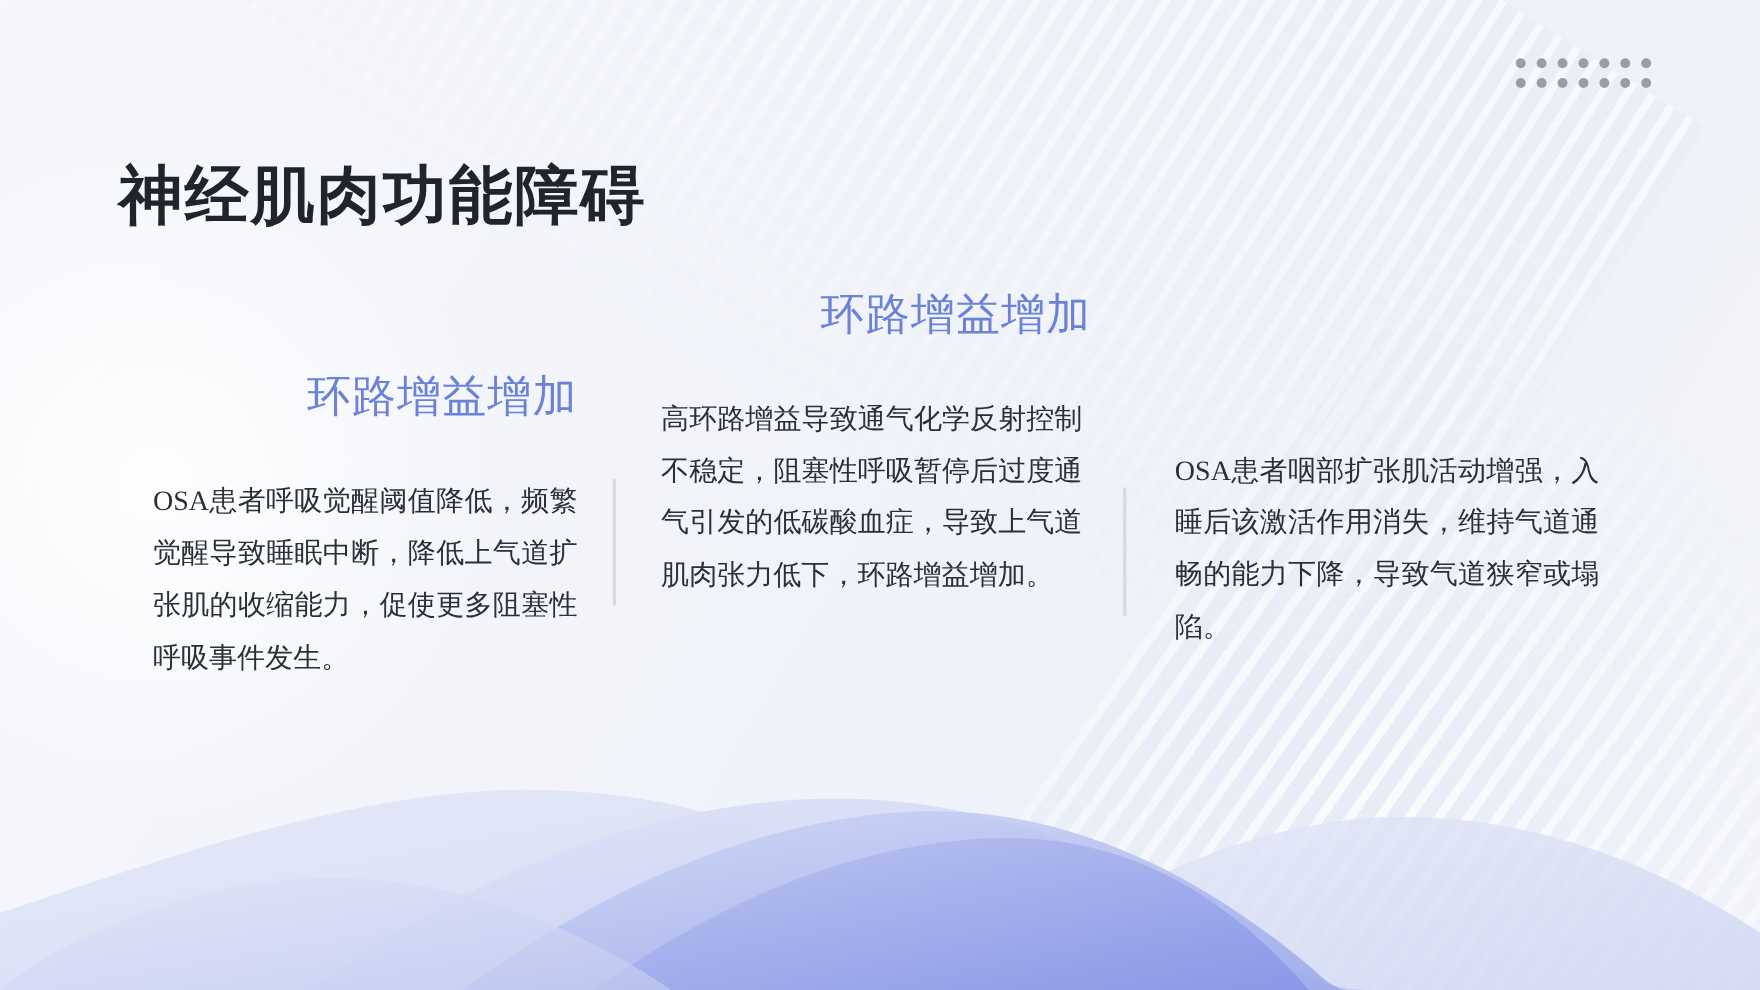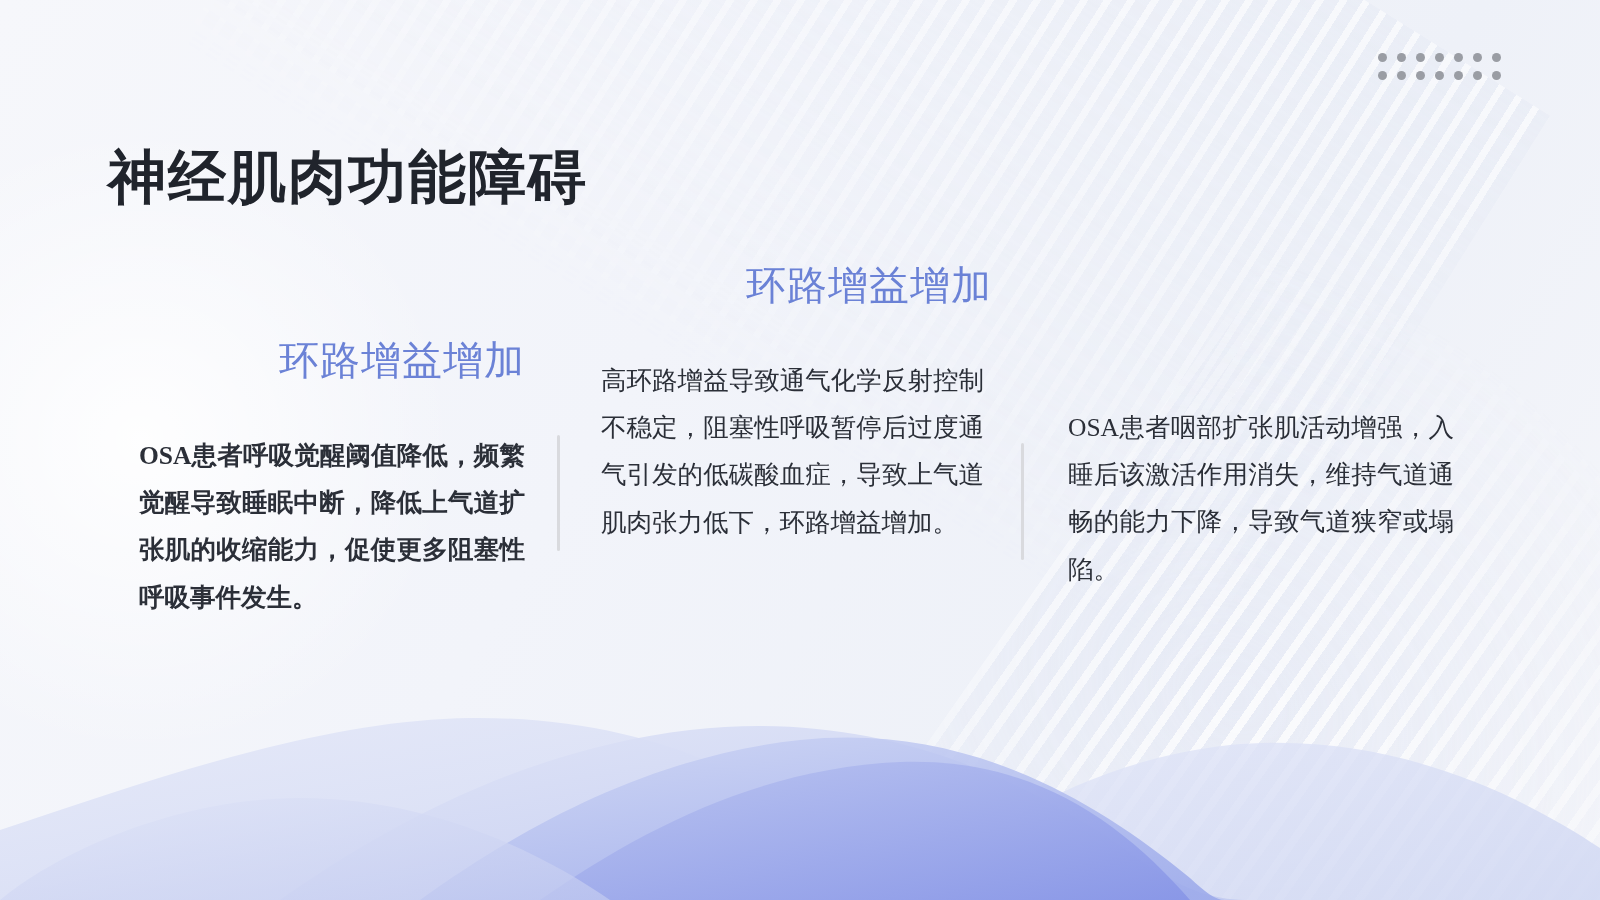--- a/index.html
+++ b/index.html
@@ -144,21 +144,21 @@
 
   .col-body {
     margin-top: 46px;
     font-size: 25.5px;
     line-height: 1.85;
     color: #2b2f38;
     text-align: justify;
     text-justify: inter-ideograph;
     font-family: "Liberation Serif", "DejaVu Serif", serif;
   }
-  .col-1 .col-body { width: 386px; margin-left: 14px; font-weight: bold; }
+  .col-1 .col-body { width: 386px; margin-left: 14px; }
   .col-2 .col-body { width: 383px; margin-left: 9px; }
   .col-3 .col-body { width: 386px; margin-left: 10px; }
 
   .divider {
     position: absolute;
     width: 3px;
     background: #d9dade;
     border-radius: 2px;
   }
   .divider-1 { left: 557px; top: 435px; height: 116px; }

